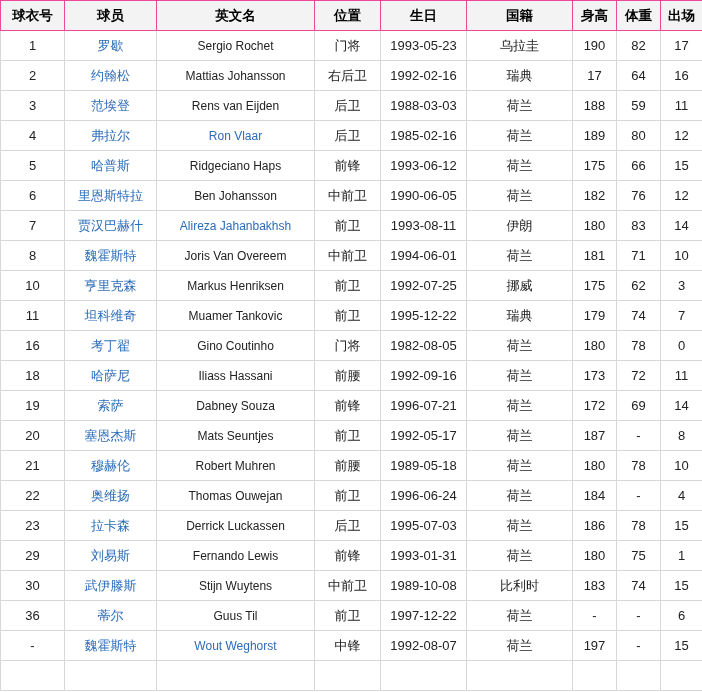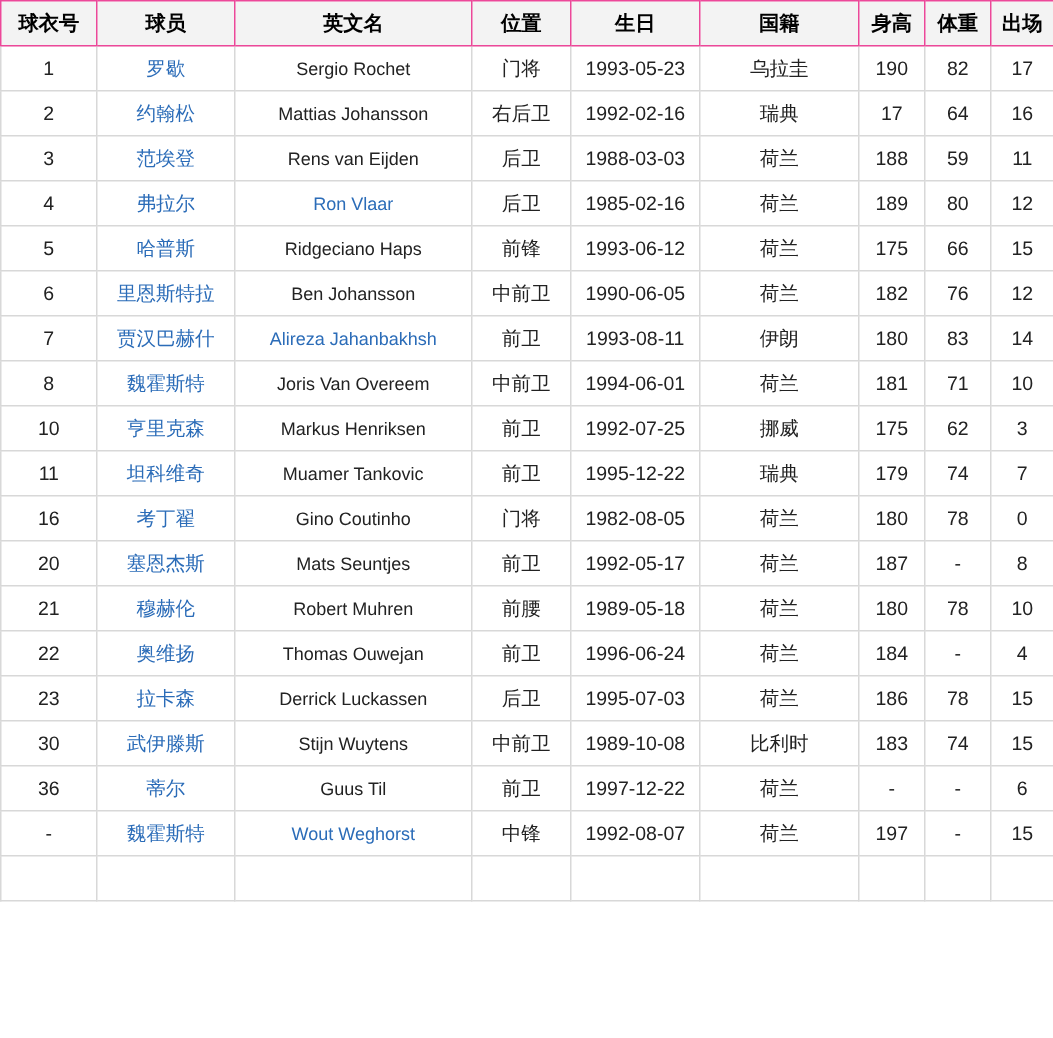--- a/index.html
+++ b/index.html
@@ -208,20 +208,42 @@
         <td><span class="link cn-name">考丁翟</span></td>
         <td><span class="plain en-name">Gino Coutinho</span></td>
         <td><span class="plain ">门将</span></td>
         <td><span class="plain ">1982-08-05</span></td>
         <td><span class="plain ">荷兰</span></td>
         <td><span class="plain ">180</span></td>
         <td><span class="plain ">78</span></td>
         <td><span class="plain ">0</span></td>
       </tr>
       <tr>
+        <td><span class="plain ">18</span></td>
+        <td><span class="link cn-name">哈萨尼</span></td>
+        <td><span class="plain en-name">Iliass Hassani</span></td>
+        <td><span class="plain ">前腰</span></td>
+        <td><span class="plain ">1992-09-16</span></td>
+        <td><span class="plain ">荷兰</span></td>
+        <td><span class="plain ">173</span></td>
+        <td><span class="plain ">72</span></td>
+        <td><span class="plain ">11</span></td>
+      </tr>
+      <tr>
+        <td><span class="plain ">19</span></td>
+        <td><span class="link cn-name">索萨</span></td>
+        <td><span class="plain en-name">Dabney Souza</span></td>
+        <td><span class="plain ">前锋</span></td>
+        <td><span class="plain ">1996-07-21</span></td>
+        <td><span class="plain ">荷兰</span></td>
+        <td><span class="plain ">172</span></td>
+        <td><span class="plain ">69</span></td>
+        <td><span class="plain ">14</span></td>
+      </tr>
+      <tr>
         <td><span class="plain ">20</span></td>
         <td><span class="link cn-name">塞恩杰斯</span></td>
         <td><span class="plain en-name">Mats Seuntjes</span></td>
         <td><span class="plain ">前卫</span></td>
         <td><span class="plain ">1992-05-17</span></td>
         <td><span class="plain ">荷兰</span></td>
         <td><span class="plain ">187</span></td>
         <td><span class="plain ">-</span></td>
         <td><span class="plain ">8</span></td>
       </tr>
@@ -250,20 +272,31 @@
       <tr>
         <td><span class="plain ">23</span></td>
         <td><span class="link cn-name">拉卡森</span></td>
         <td><span class="plain en-name">Derrick Luckassen</span></td>
         <td><span class="plain ">后卫</span></td>
         <td><span class="plain ">1995-07-03</span></td>
         <td><span class="plain ">荷兰</span></td>
         <td><span class="plain ">186</span></td>
         <td><span class="plain ">78</span></td>
         <td><span class="plain ">15</span></td>
+      </tr>
+      <tr>
+        <td><span class="plain ">29</span></td>
+        <td><span class="link cn-name">刘易斯</span></td>
+        <td><span class="plain en-name">Fernando Lewis</span></td>
+        <td><span class="plain ">前锋</span></td>
+        <td><span class="plain ">1993-01-31</span></td>
+        <td><span class="plain ">荷兰</span></td>
+        <td><span class="plain ">180</span></td>
+        <td><span class="plain ">75</span></td>
+        <td><span class="plain ">1</span></td>
       </tr>
       <tr>
         <td><span class="plain ">30</span></td>
         <td><span class="link cn-name">武伊滕斯</span></td>
         <td><span class="plain en-name">Stijn Wuytens</span></td>
         <td><span class="plain ">中前卫</span></td>
         <td><span class="plain ">1989-10-08</span></td>
         <td><span class="plain ">比利时</span></td>
         <td><span class="plain ">183</span></td>
         <td><span class="plain ">74</span></td>

